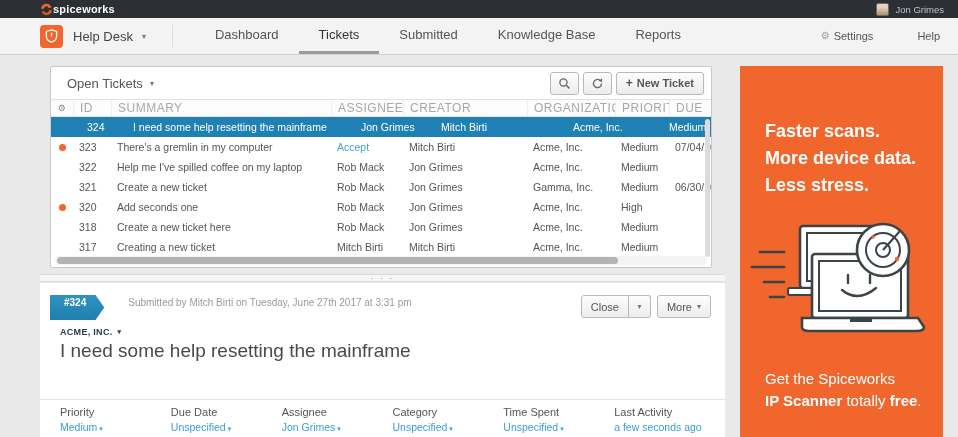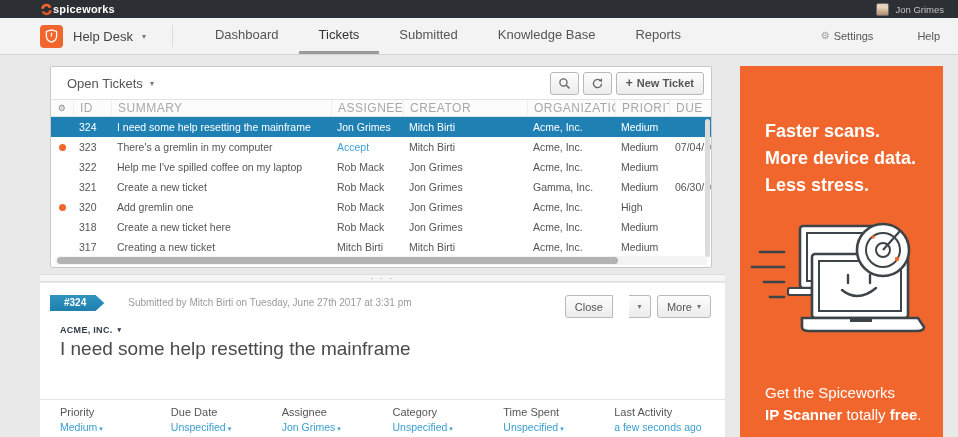--- a/index.html
+++ b/index.html
@@ -50,63 +50,63 @@
   .btn.icon-btn { width:29px; padding:0; }
   .btn.new-ticket { font-weight:bold; gap:4px; }
   .plus-glyph { font-weight:bold; font-size:12px; }
 
   .grid-cols { display:grid; grid-template-columns:22px 38px 220px 72px 124px 88px 54px 1fr; }
   .thead { height:17px; align-items:center; border-bottom:1px solid #e4e4e4; background:#fcfcfc; }
   .th { font-size:12px; color:#a8a8a8; letter-spacing:.5px; padding-left:6px; text-transform:uppercase;
     white-space:nowrap; overflow:hidden; border-left:1px solid #efefef; line-height:17px; height:17px; }
   .th:first-child { border-left:none; text-align:center; padding-left:0; color:#8a8a8a; font-size:9px; }
   .trow { height:20px; align-items:center; font-size:10.5px; color:#555; }
-  .trow.selected { background:#1f80b4; color:#fff; }
+  .trow.selected { background:#1f80b4; color:#fff;gap:8px; }
   .cell { padding-left:6px; white-space:nowrap; overflow:hidden; }
   .cell.dotcell { padding-left:0; text-align:center; }
   .dot { width:7px; height:7px; border-radius:50%; background:#f1662d; display:inline-block; }
   .cell.assignee.link { color:#3fa3d4; }
   .trow.selected .cell { color:#fff; }
   .hscroll { position:absolute; left:4px; right:4px; bottom:2px; height:9px; background:#f3f3f3; border-radius:5px; }
   .hscroll-thumb { position:absolute; left:2px; top:1px; height:7px; width:86%; background:#b3b3b3; border-radius:4px; }
   .vscroll { position:absolute; right:1px; top:52px; width:5px; height:138px; background:#dcdcdc; border-radius:3px; }
 
   
   .splitter { position:absolute; left:40px; top:274px; width:685px; height:8px; background:#f6f6f6;
     border-top:1px solid #ddd; border-bottom:1px solid #ddd; display:flex; align-items:center; justify-content:center; }
   .splitter-dots { color:#999; font-size:9px; letter-spacing:2px; line-height:0; margin-top:-1px; }
 
   
   .detail-pane { position:absolute; left:40px; top:283px; width:685px; height:154px; background:#fff; }
   .detail-head { display:flex; align-items:flex-start; padding:12px 14px 0 10px; }
   .ticket-badge { background:linear-gradient(#2f93c0,#1f7fae); color:#fff; font-size:10px; font-weight:bold;
-    height:16px; line-height:16px; padding:0 18px 0 14px;
+    height:25px; line-height:16px; padding:0 18px 0 14px;
     clip-path:polygon(0 0, 84% 0, 100% 50%, 84% 100%, 0 100%); }
   .submitted { font-size:10px; color:#9b9b9b; margin-left:24px; margin-top:2px; }
   .detail-buttons { margin-left:auto; display:flex; gap:6px; }
-  .split-btn { display:flex;gap:16px; }
+  .split-btn { display:flex; }
   .split-btn .btn.main { border-radius:3px 0 0 3px; }
   .split-btn .btn.caret-part { border-radius:0 3px 3px 0; border-left:none; width:22px; padding:0; }
   .org-row { padding:7px 0 0 20px; font-size:9px; font-weight:bold; color:#2c3b4a; letter-spacing:.3px;
     display:flex; align-items:center; gap:5px; }
   .org-row .caret { color:#2c3b4a; font-size:7px; }
   .detail-title { padding:3px 0 0 20px; font-size:19px; color:#4a4a4a; }
   .detail-desc { padding:6px 0 0 20px; font-size:11px; color:#828282; }
   .detail-fields { position:absolute; left:0; right:0; bottom:0; height:38px; border-top:1px solid #e4e4e4;
     display:flex; padding:6px 0 0 20px; background:#fff; }
   .field { width:112px; }
   .field-label { font-size:11px; color:#555; }
   .field-value { font-size:10.5px; color:#3a9fd0; margin-top:3px; white-space:nowrap; }
   .field-value .caret { color:#3a9fd0; font-size:7px; }
 
   
   .ad-panel { position:absolute; left:740px; top:66px; width:203px; height:371px; background:#f1662d; overflow:hidden; }
   .ad-headline { margin:52px 0 0 25px; color:#fff; font-size:18px; font-weight:bold; line-height:27px; }
   .ad-illustration { position:absolute; left:10px; top:156px; width:185px; height:118px; }
-  .ad-cta { position:absolute; left:25px; top:316px; color:#fff; font-size:15px; line-height:22px; }
+  .ad-cta { position:absolute; left:25px; top:302px; color:#fff; font-size:15px; line-height:22px; }
 </style>
 </head>
 <body>
 
 <div class="topbar">
   <div class="logo">
     <svg width="13" height="13" viewBox="0 0 16 16">
       <path d="M8 1c3 0 5.5 2 6 4.5L10.5 6C10 4.8 9.1 4 8 4 6.3 4 5 5.3 5 7H1.5C1.5 3.7 4.4 1 8 1z" fill="#f1662d"></path>
       <path d="M8 15c-3 0-5.5-2-6-4.5L5.5 10c.5 1.2 1.4 2 2.5 2 1.7 0 3-1.3 3-3h3.5c0 3.3-2.9 6-6.5 6z" fill="#e05a20"></path>
     </svg>
@@ -220,21 +220,21 @@
         <div class="cell summary">Create a new ticket</div>
         <div class="cell assignee">Rob Mack</div>
         <div class="cell creator">Jon Grimes</div>
         <div class="cell org">Gamma, Inc.</div>
         <div class="cell priority">Medium</div>
         <div class="cell due">06/30/20</div>
       </div>
       <div class="grid-cols trow">
         <div class="cell dotcell"><div class="dot" style="display: inline-block;"></div></div>
         <div class="cell id">320</div>
-        <div class="cell summary">Add gremlin one</div>
+        <div class="cell summary">Add seconds one</div>
         <div class="cell assignee">Rob Mack</div>
         <div class="cell creator">Jon Grimes</div>
         <div class="cell org">Acme, Inc.</div>
         <div class="cell priority">High</div>
         <div class="cell due"></div>
       </div>
       <div class="grid-cols trow">
         <div class="cell dotcell"></div>
         <div class="cell id">318</div>
         <div class="cell summary">Create a new ticket here</div>

